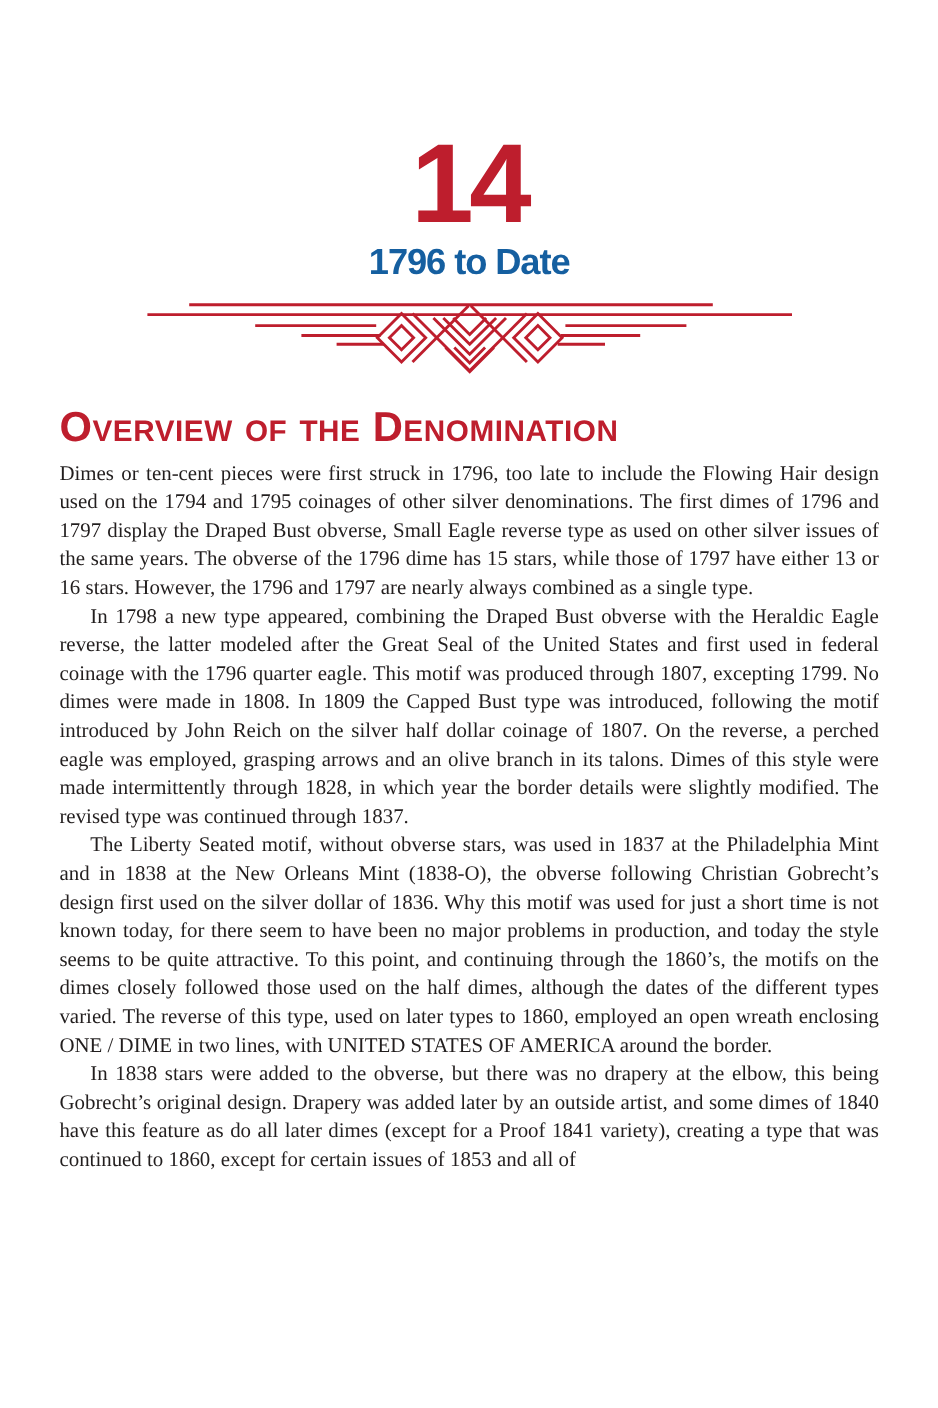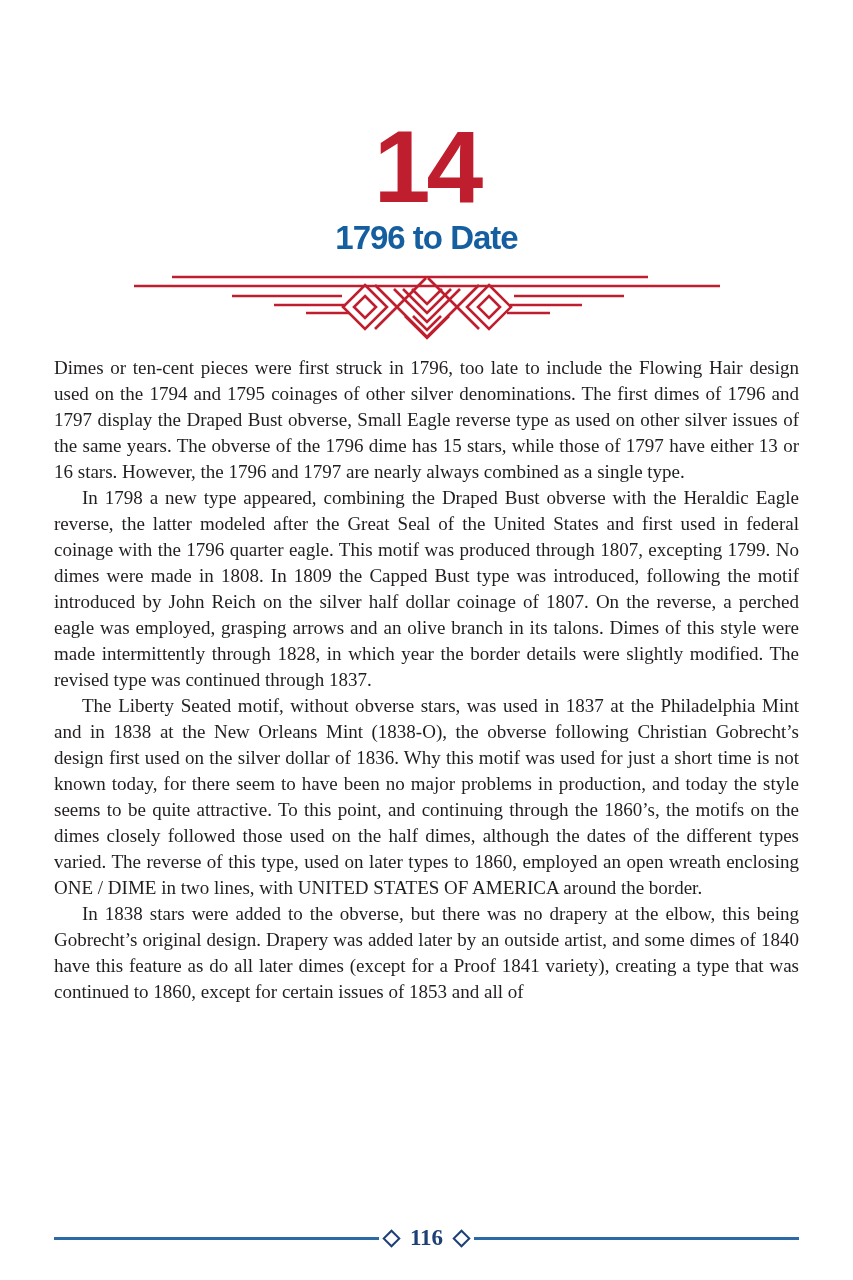--- a/index.html
+++ b/index.html
@@ -118,29 +118,23 @@
         <path d="M357 26 L368 37 L357 48 L346 37 Z"></path>
         <path d="M262 19 L295 52 L328 19"></path>
         <path d="M271 19 L295 43 L319 19"></path>
         <path d="M280 19 L295 34 L310 19"></path>
         <path d="M273 46 L295 68 L317 46"></path>
         <path d="M281 46 L295 60 L309 46"></path>
       </g>
     </svg>
   </div>
 
+  <h1 class="section-heading">Overview of the Denomination</h1>
 
   <div class="body-text">
       <p>Dimes or ten-cent pieces were first struck in 1796, too late to include the Flowing Hair design used on the 1794 and 1795 coinages of other silver denominations. The first dimes of 1796 and 1797 display the Draped Bust obverse, Small Eagle reverse type as used on other silver issues of the same years. The obverse of the 1796 dime has 15 stars, while those of 1797 have either 13 or 16 stars. However, the 1796 and 1797 are nearly always combined as a single type.</p>
       <p>In 1798 a new type appeared, combining the Draped Bust obverse with the Heraldic Eagle reverse, the latter modeled after the Great Seal of the United States and first used in federal coinage with the 1796 quarter eagle. This motif was produced through 1807, excepting 1799. No dimes were made in 1808. In 1809 the Capped Bust type was introduced, following the motif introduced by John Reich on the silver half dollar coinage of 1807. On the reverse, a perched eagle was employed, grasping arrows and an olive branch in its talons. Dimes of this style were made intermittently through 1828, in which year the border details were slightly modified. The revised type was continued through 1837.</p>
       <p>The Liberty Seated motif, without obverse stars, was used in 1837 at the Philadelphia Mint and in 1838 at the New Orleans Mint (1838-O), the obverse following Christian Gobrecht’s design first used on the silver dollar of 1836. Why this motif was used for just a short time is not known today, for there seem to have been no major problems in production, and today the style seems to be quite attractive. To this point, and continuing through the 1860’s, the motifs on the dimes closely followed those used on the half dimes, although the dates of the different types varied. The reverse of this type, used on later types to 1860, employed an open wreath enclosing ONE / DIME in two lines, with UNITED STATES OF AMERICA around the border.</p>
       <p>In 1838 stars were added to the obverse, but there was no drapery at the elbow, this being Gobrecht’s original design. Drapery was added later by an outside artist, and some dimes of 1840 have this feature as do all later dimes (except for a Proof 1841 variety), creating a type that was continued to 1860, except for certain issues of 1853 and all of</p>
     </div>
 
-  <div class="footer">
-    <div class="footer-rule"></div>
-    <span class="footer-diamond"></span>
-    <span class="footer-pagenum">116</span>
-    <span class="footer-diamond"></span>
-    <div class="footer-rule"></div>
-  </div>
 
 </div>
 
 </body></html>

